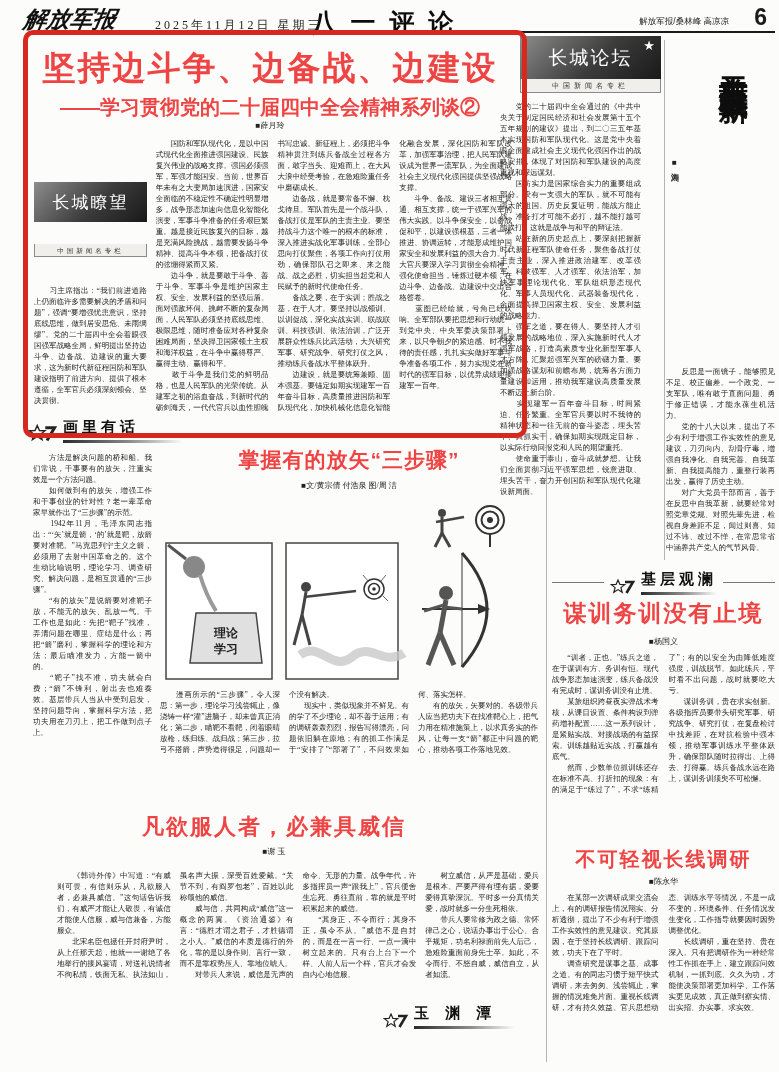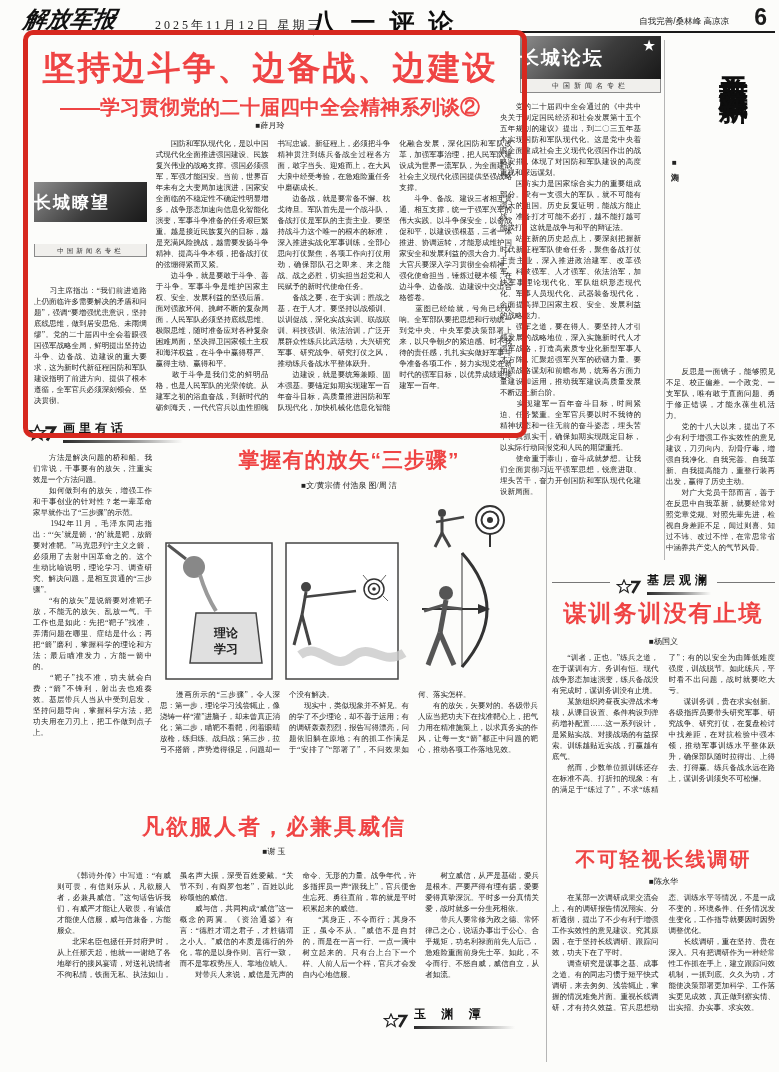--- a/index.html
+++ b/index.html
@@ -21,45 +21,45 @@
   
   .hl{font-family:"Liberation Sans",sans-serif;font-weight:bold;color:#ef4444;text-align:center;}
   .byline{font-size:8px;text-align:center;color:#222;}
   
   .bt{font-size:7.5px;line-height:11px;text-align:justify;white-space:pre-wrap;color:#1c1c1c;overflow:hidden;}
   .c4{column-count:4;column-gap:9px;}
   .c3{column-count:3;column-gap:9px;}
   .c2{column-count:2;column-gap:10px;}
   
   .badge{font-family:"Liberation Sans",sans-serif;}
-  .badge-top{background:linear-gradient(135deg,#8d8d8d,#3c3c3c 55%,#191919);color:#fff;font-weight:bold;
-             display:flex;align-items:center;position:relative;}
+  .badge-top{background:linear-gradient(135deg,#8d8d8d,#3c3c3c 55%,#191919);color:#fff;font-weight:normal;
+             display:flex;align-items:center;justify-content:center;position:relative;}
   .badge-strip{background:#f0efec;border:1px solid #8a8a8a;border-top:none;color:#333;
                display:flex;align-items:center;justify-content:center;}
   .badge-star{position:absolute;right:4px;top:2px;color:#fff;font-size:13px;}
   
   .starlab{display:flex;align-items:flex-end;gap:5px;}
-  .starlab .txt{font-family:"Liberation Sans",sans-serif;font-weight:bold;font-size:12px;
+  .starlab .txt{font-family:"Liberation Sans",sans-serif;font-weight:bold;font-size:15px;
                 letter-spacing:4px;color:#111;}
   .swoosh{height:3px;background:linear-gradient(90deg,#2b2b2b,#8a8a8a 55%,rgba(0,0,0,0));margin-top:3px;}
   .sideline{height:1px;background:#777;flex:1;align-self:center;}
   .vrule{width:1px;background:#b5b5b5;}
   .vhead{writing-mode:vertical-rl;text-orientation:upright;font-family:"Liberation Sans",sans-serif;
          font-weight:bold;color:#0e0e0e;}
   .vbyline{writing-mode:vertical-rl;text-orientation:upright;font-size:8px;color:#222;}
 </style>
 </head>
 <body>
 
 <div class="page">
 
   <div class="abs masthead">解放军报</div>
   <div class="abs hdate">2025年11月12日 星期三</div>
   <div class="abs hsection">八一评论</div>
-  <div class="abs heditors">自我完善/桑林峰 高凉凉</div>
+  <div class="abs heditors">解放军报/桑林峰 高凉凉</div>
   <div class="abs hpagenum">6</div>
   <div class="abs hrule"></div>
 
   <div class="abs redbox"></div>
 
   <div class="abs hl" style="left:40px;top:46px;width:460px;font-size:33px;letter-spacing:2px;">坚持边斗争、边备战、边建设</div>
   <div class="abs hl" style="left:40px;top:94px;width:460px;font-size:20px;">——学习贯彻党的二十届四中全会精神系列谈②</div>
   <div class="abs byline" style="left:40px;top:120px;width:460px;">■薛月玲</div>
   <div class="abs bt c4" style="left:34px;top:138px;width:478px;height:286px;">
     <div class="badge" style="margin-bottom:6px;">

